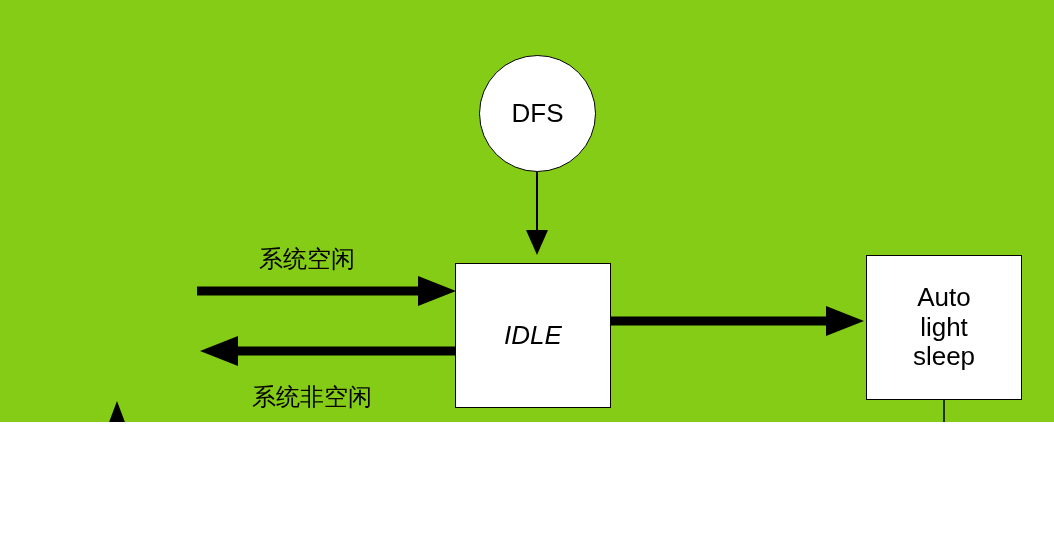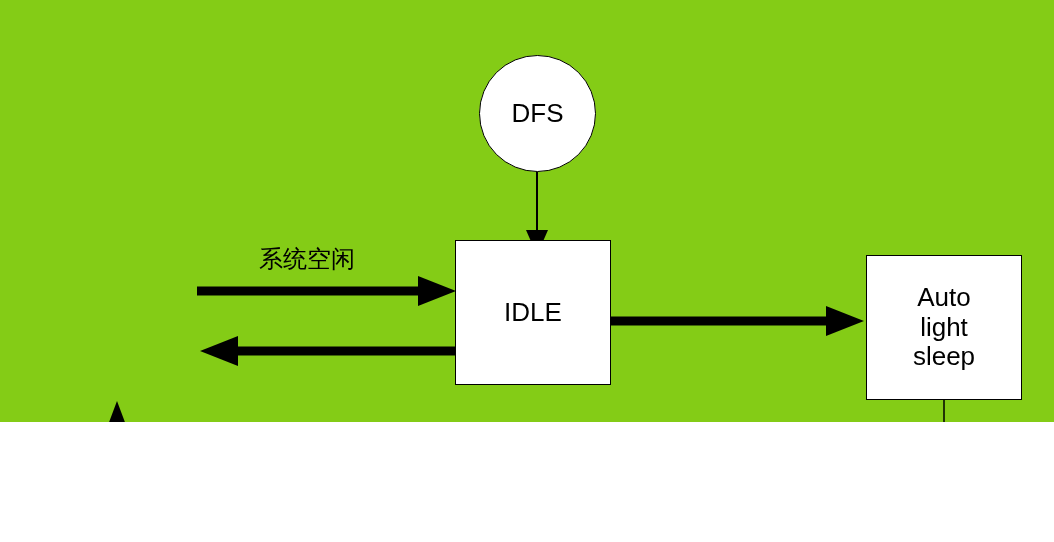--- a/index.html
+++ b/index.html
@@ -45,23 +45,24 @@
     height: 117px;
   }
   #node-active {
     left: 35px;
     top: 257px;
     width: 162px;
     height: 143px;
   }
   #node-idle {
     left: 455px;
-    top: 240px;
+    top: 263px;
     width: 156px;
     height: 145px;
+    font-style: italic;
   }
   #node-auto-light-sleep {
     left: 866px;
     top: 255px;
     width: 156px;
     height: 145px;
   }
   #node-auto-light-sleep .node-label {
     display: inline-block;
     width: 76px;
@@ -110,16 +111,17 @@
   <div class="node" id="node-idle">
     <span class="node-label">IDLE</span>
   </div>
 
   <div class="node" id="node-auto-light-sleep">
     <span class="node-label">Auto light sleep</span>
   </div>
 
   <div class="edge-label" id="label-system-idle">系统空闲</div>
 
+  <div class="edge-label" id="label-system-not-idle">系统非空闲</div>
 
 
 
 </div>
 
 </body></html>

